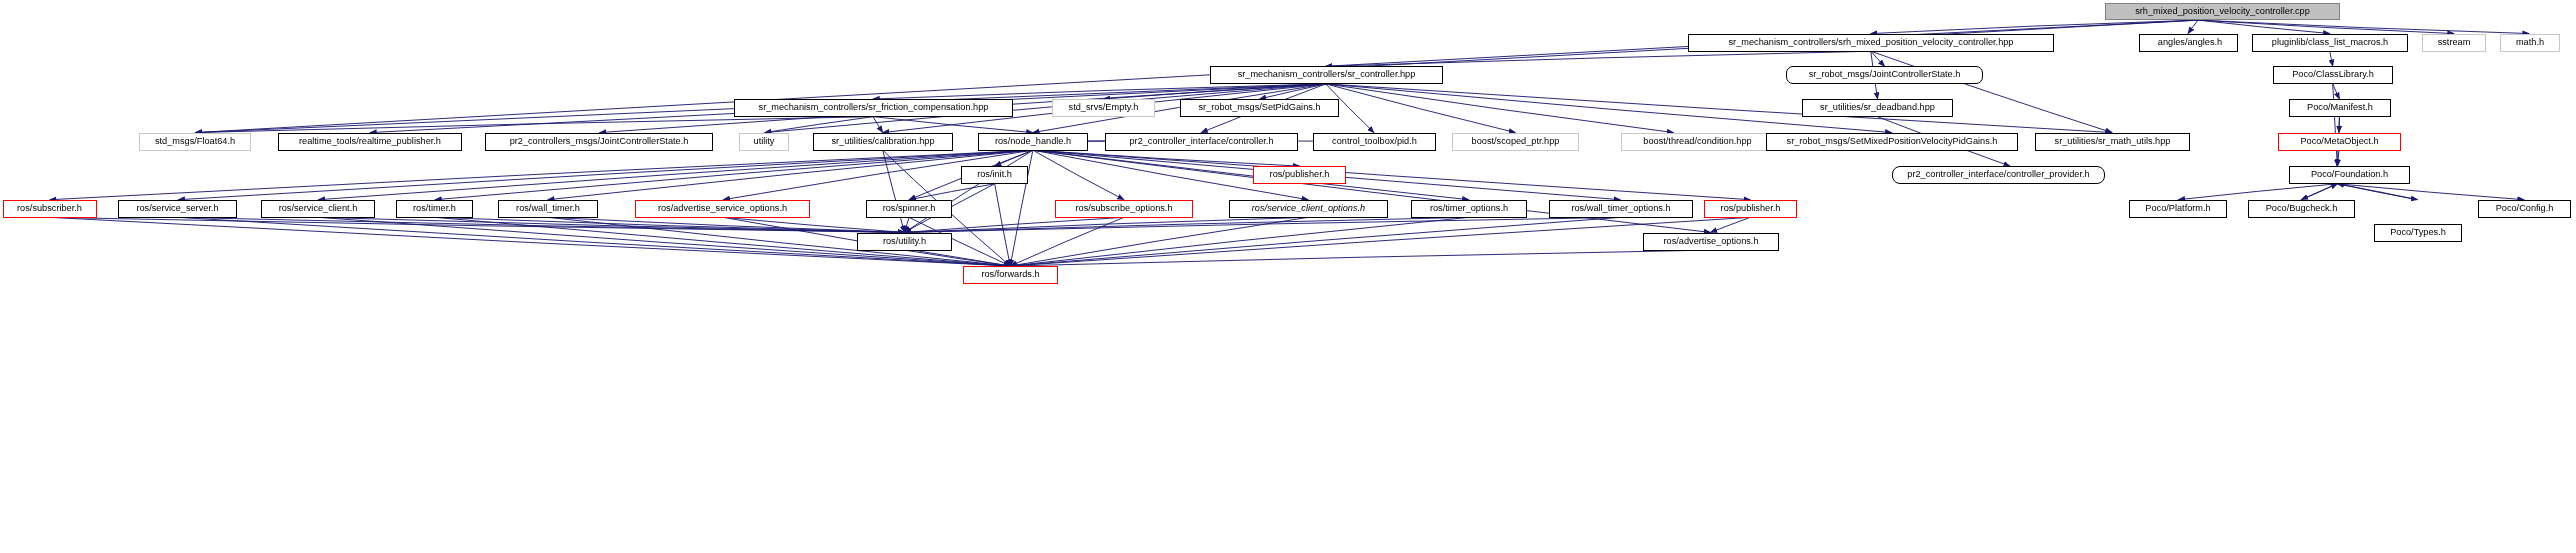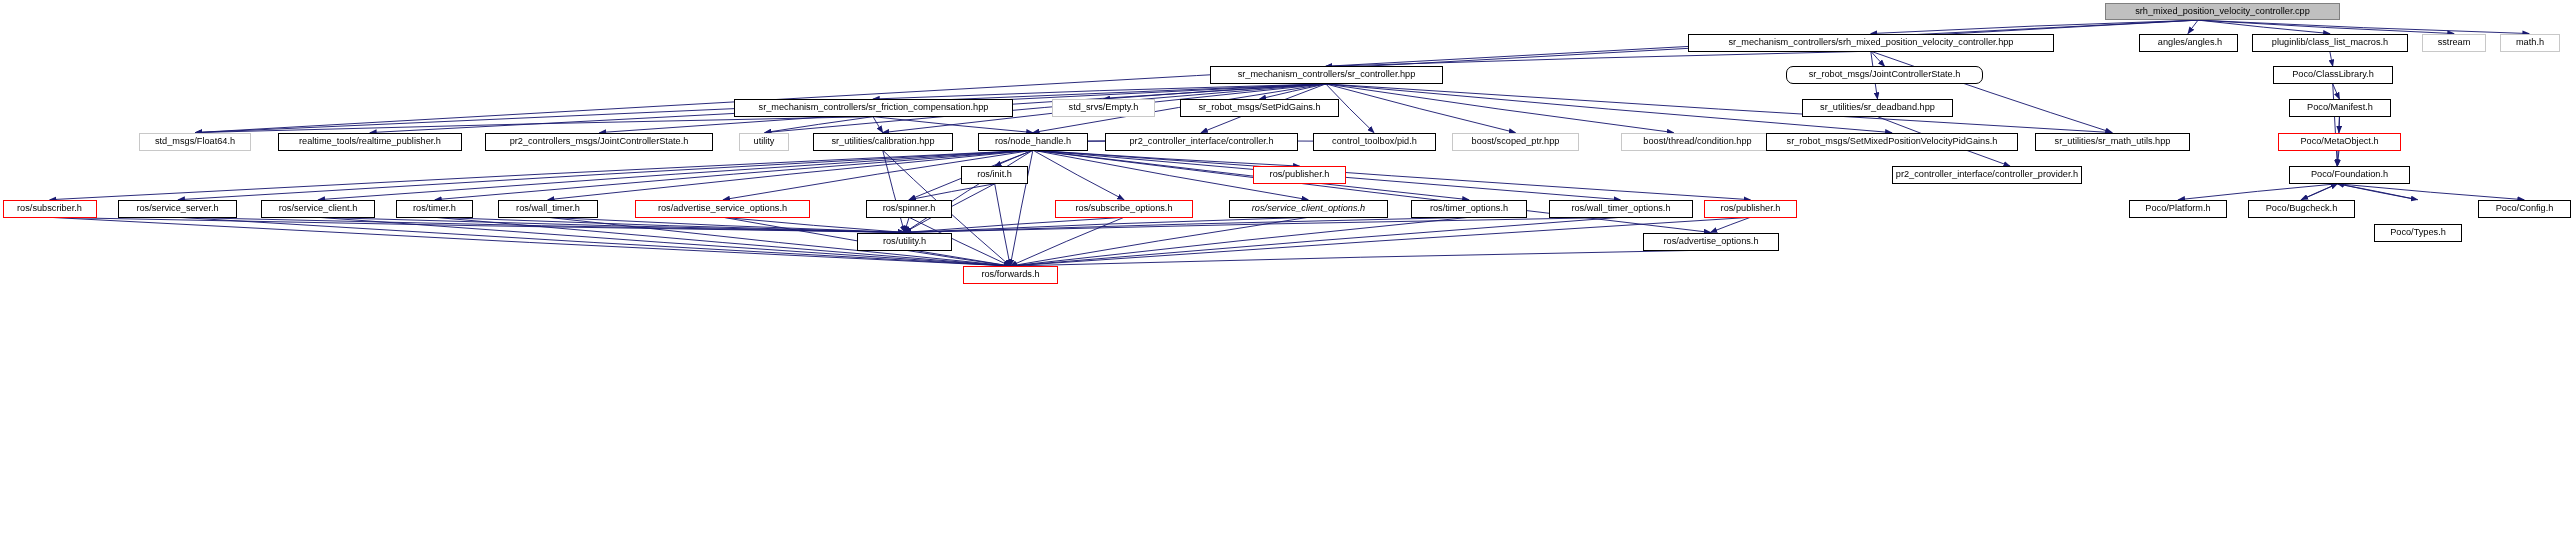--- a/index.html
+++ b/index.html
@@ -144,21 +144,21 @@
       <div class="node bold" style="left: 978px; top: 133px; width: 110px;">ros/node_handle.h</div>
       <div class="node bold" style="left: 1105px; top: 133px; width: 193px; text-align: right;">pr2_controller_interface/controller.h</div>
       <div class="node bold" style="left: 1313px; top: 133px; width: 123px;">control_toolbox/pid.h</div>
       <div class="node gray" style="left: 1452px; top: 133px; width: 127px;">boost/scoped_ptr.hpp</div>
       <div class="node gray" style="left: 1597px; top: 133px; width: 153px; margin-left: 24px;">boost/thread/condition.hpp</div>
       <div class="node solid" style="left: 1766px; top: 133px; width: 252px;">sr_robot_msgs/SetMixedPositionVelocityPidGains.h</div>
       <div class="node solid" style="left: 2035px; top: 133px; width: 155px;">sr_utilities/sr_math_utils.hpp</div>
       <div class="node red" style="left: 2278px; top: 133px; width: 123px;">Poco/MetaObject.h</div>
       <div class="node solid" style="left: 961px; top: 166px; width: 67px;">ros/init.h</div>
       <div class="node red" style="left: 1253px; top: 166px; width: 93px;">ros/publisher.h</div>
-      <div class="node solid" style="left: 1892px; top: 166px; width: 190px;">pr2_controller_interface/controller_provider.h</div>
+      <div class="node solid" style="left: 1892px; top: 166px; width: 213px; border-radius: 8px;">pr2_controller_interface/controller_provider.h</div>
       <div class="node solid" style="left: 2277px; top: 166px; width: 121px; margin-left: 12px;">Poco/Foundation.h</div>
       <div class="node red" style="left: 2.5px; top: 200px; width: 94px;">ros/subscriber.h</div>
       <div class="node solid" style="left: 118px; top: 200px; width: 119px;">ros/service_server.h</div>
       <div class="node solid" style="left: 261px; top: 200px; width: 114px;">ros/service_client.h</div>
       <div class="node solid" style="left: 396px; top: 200px; width: 77px;">ros/timer.h</div>
       <div class="node solid" style="left: 498px; top: 200px; width: 100px;">ros/wall_timer.h</div>
       <div class="node red" style="left: 635px; top: 200px; width: 175px;">ros/advertise_service_options.h</div>
       <div class="node solid" style="left: 866px; top: 200px; width: 86px;">ros/spinner.h</div>
       <div class="node red" style="left: 1055px; top: 200px; width: 138px;">ros/subscribe_options.h</div>
       <div class="node solid" style="left: 1229px; top: 200px; width: 159px; font-style: italic;">ros/service_client_options.h</div>

